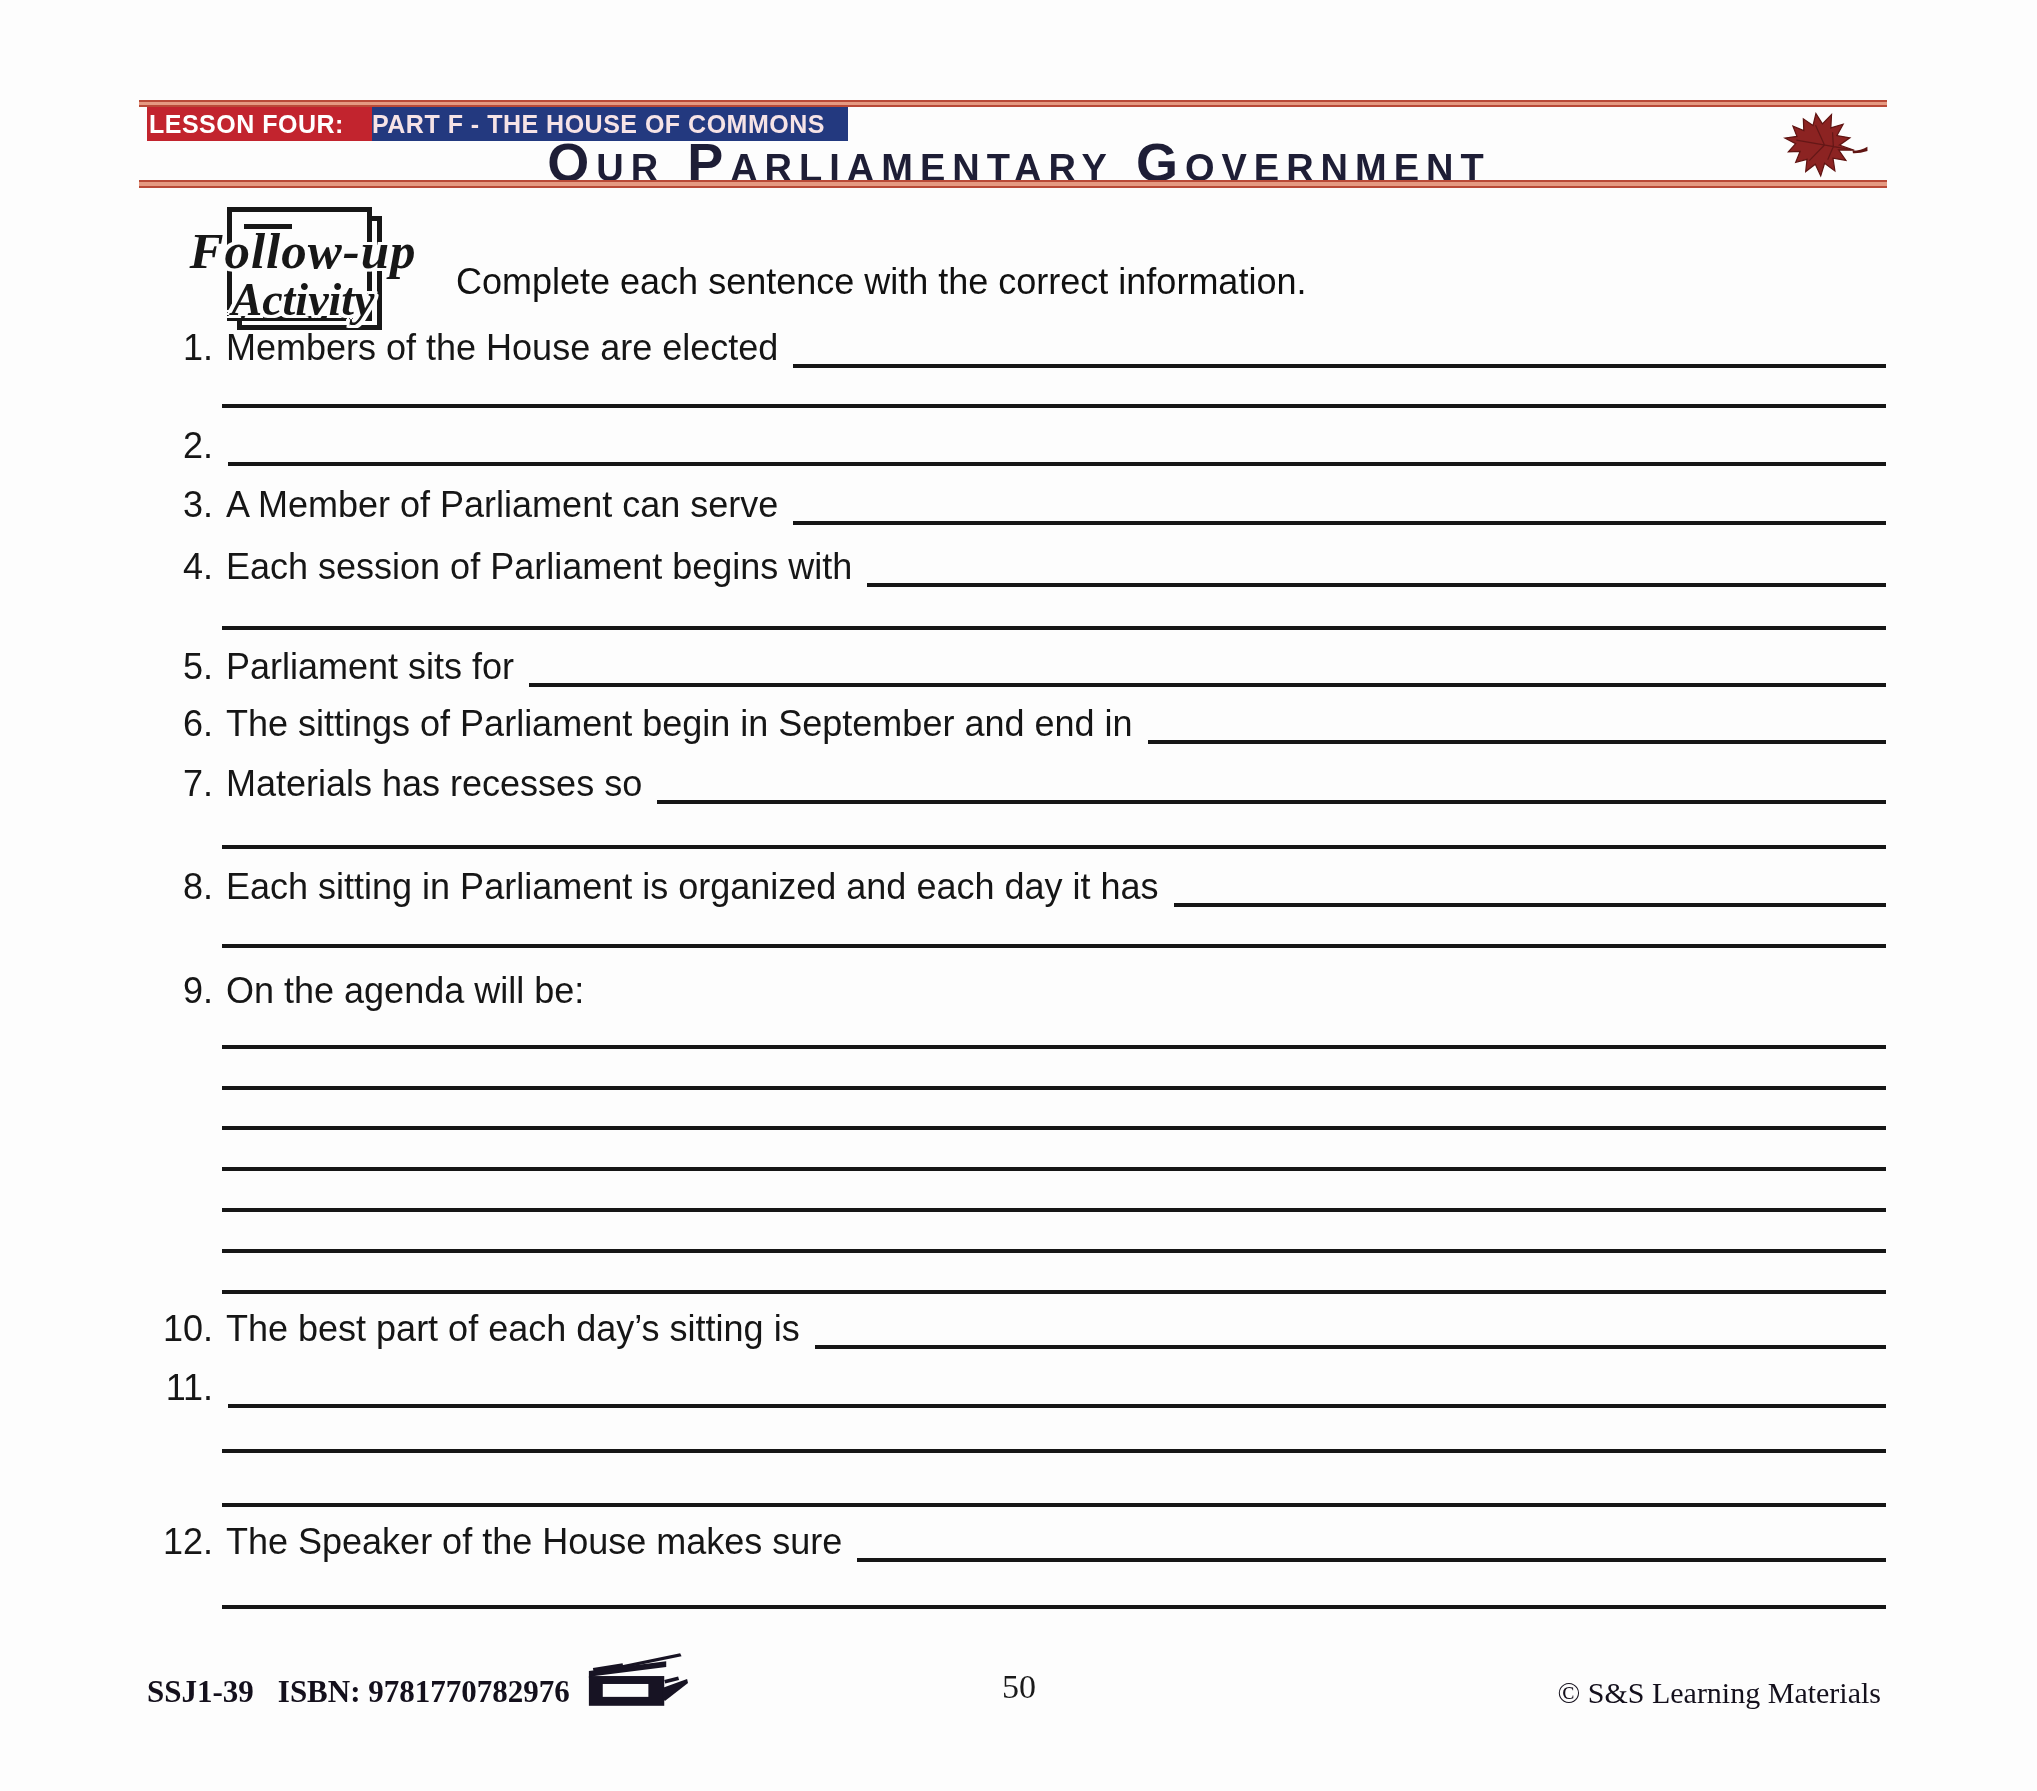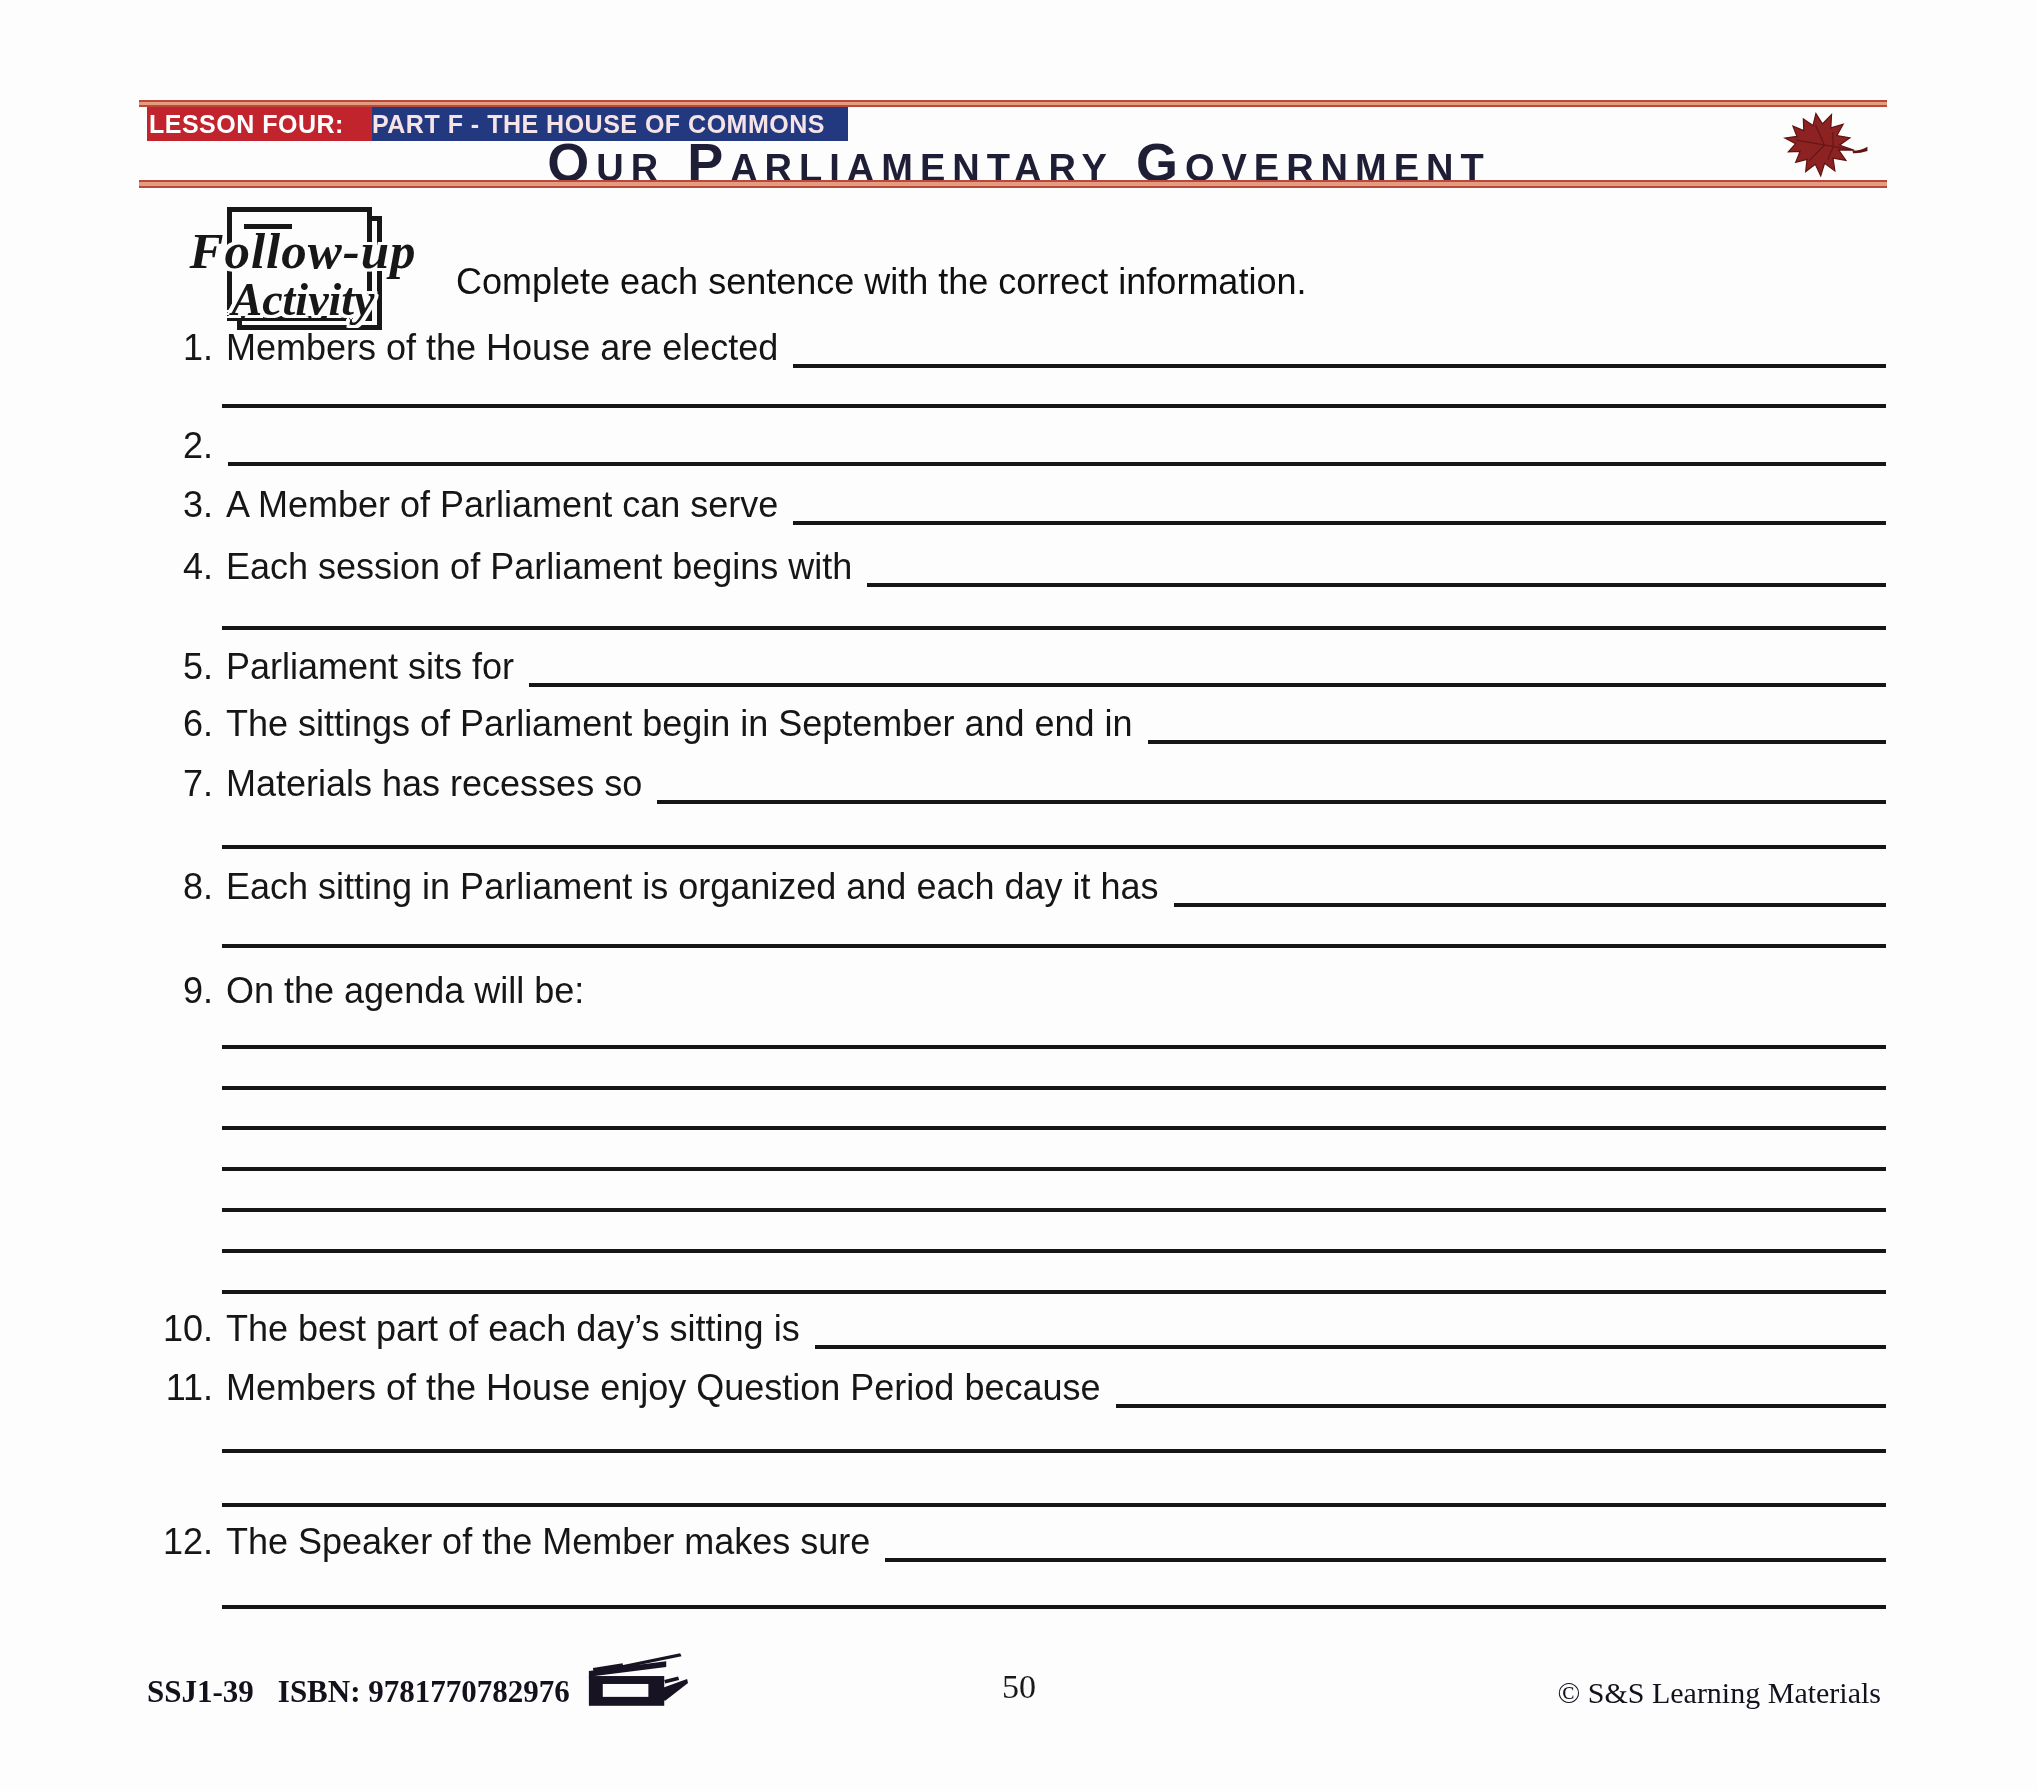--- a/index.html
+++ b/index.html
@@ -151,29 +151,28 @@
   <div class="fullline" style="top:1290px"></div>
 
   <div class="q" style="top:1303px">
     <span class="qnum">10.</span>
     <span class="qtext">The best part of each day’s sitting is</span>
     <span class="qline"></span>
   </div>
 
   <div class="q" style="top:1362px">
     <span class="qnum">11.</span>
-    <span class="qtext">Members of the House enjoy Question Period because</span>
     <span class="qline"></span>
   </div>
   <div class="fullline" style="top:1449px"></div>
   <div class="fullline" style="top:1503px"></div>
 
   <div class="q" style="top:1516px">
     <span class="qnum">12.</span>
-    <span class="qtext">The Speaker of the Member makes sure</span>
+    <span class="qtext">The Speaker of the House makes sure</span>
     <span class="qline"></span>
   </div>
   <div class="fullline" style="top:1605px"></div>
 
   <div class="footer-left">
     <span>SSJ1-39</span><span class="isbn">ISBN: 9781770782976</span>
   </div>
 
   <svg class="copier" viewBox="0 0 118 78">
     <polygon fill="#171323" points="34,26 106,11 107.5,14 35,29"></polygon>

